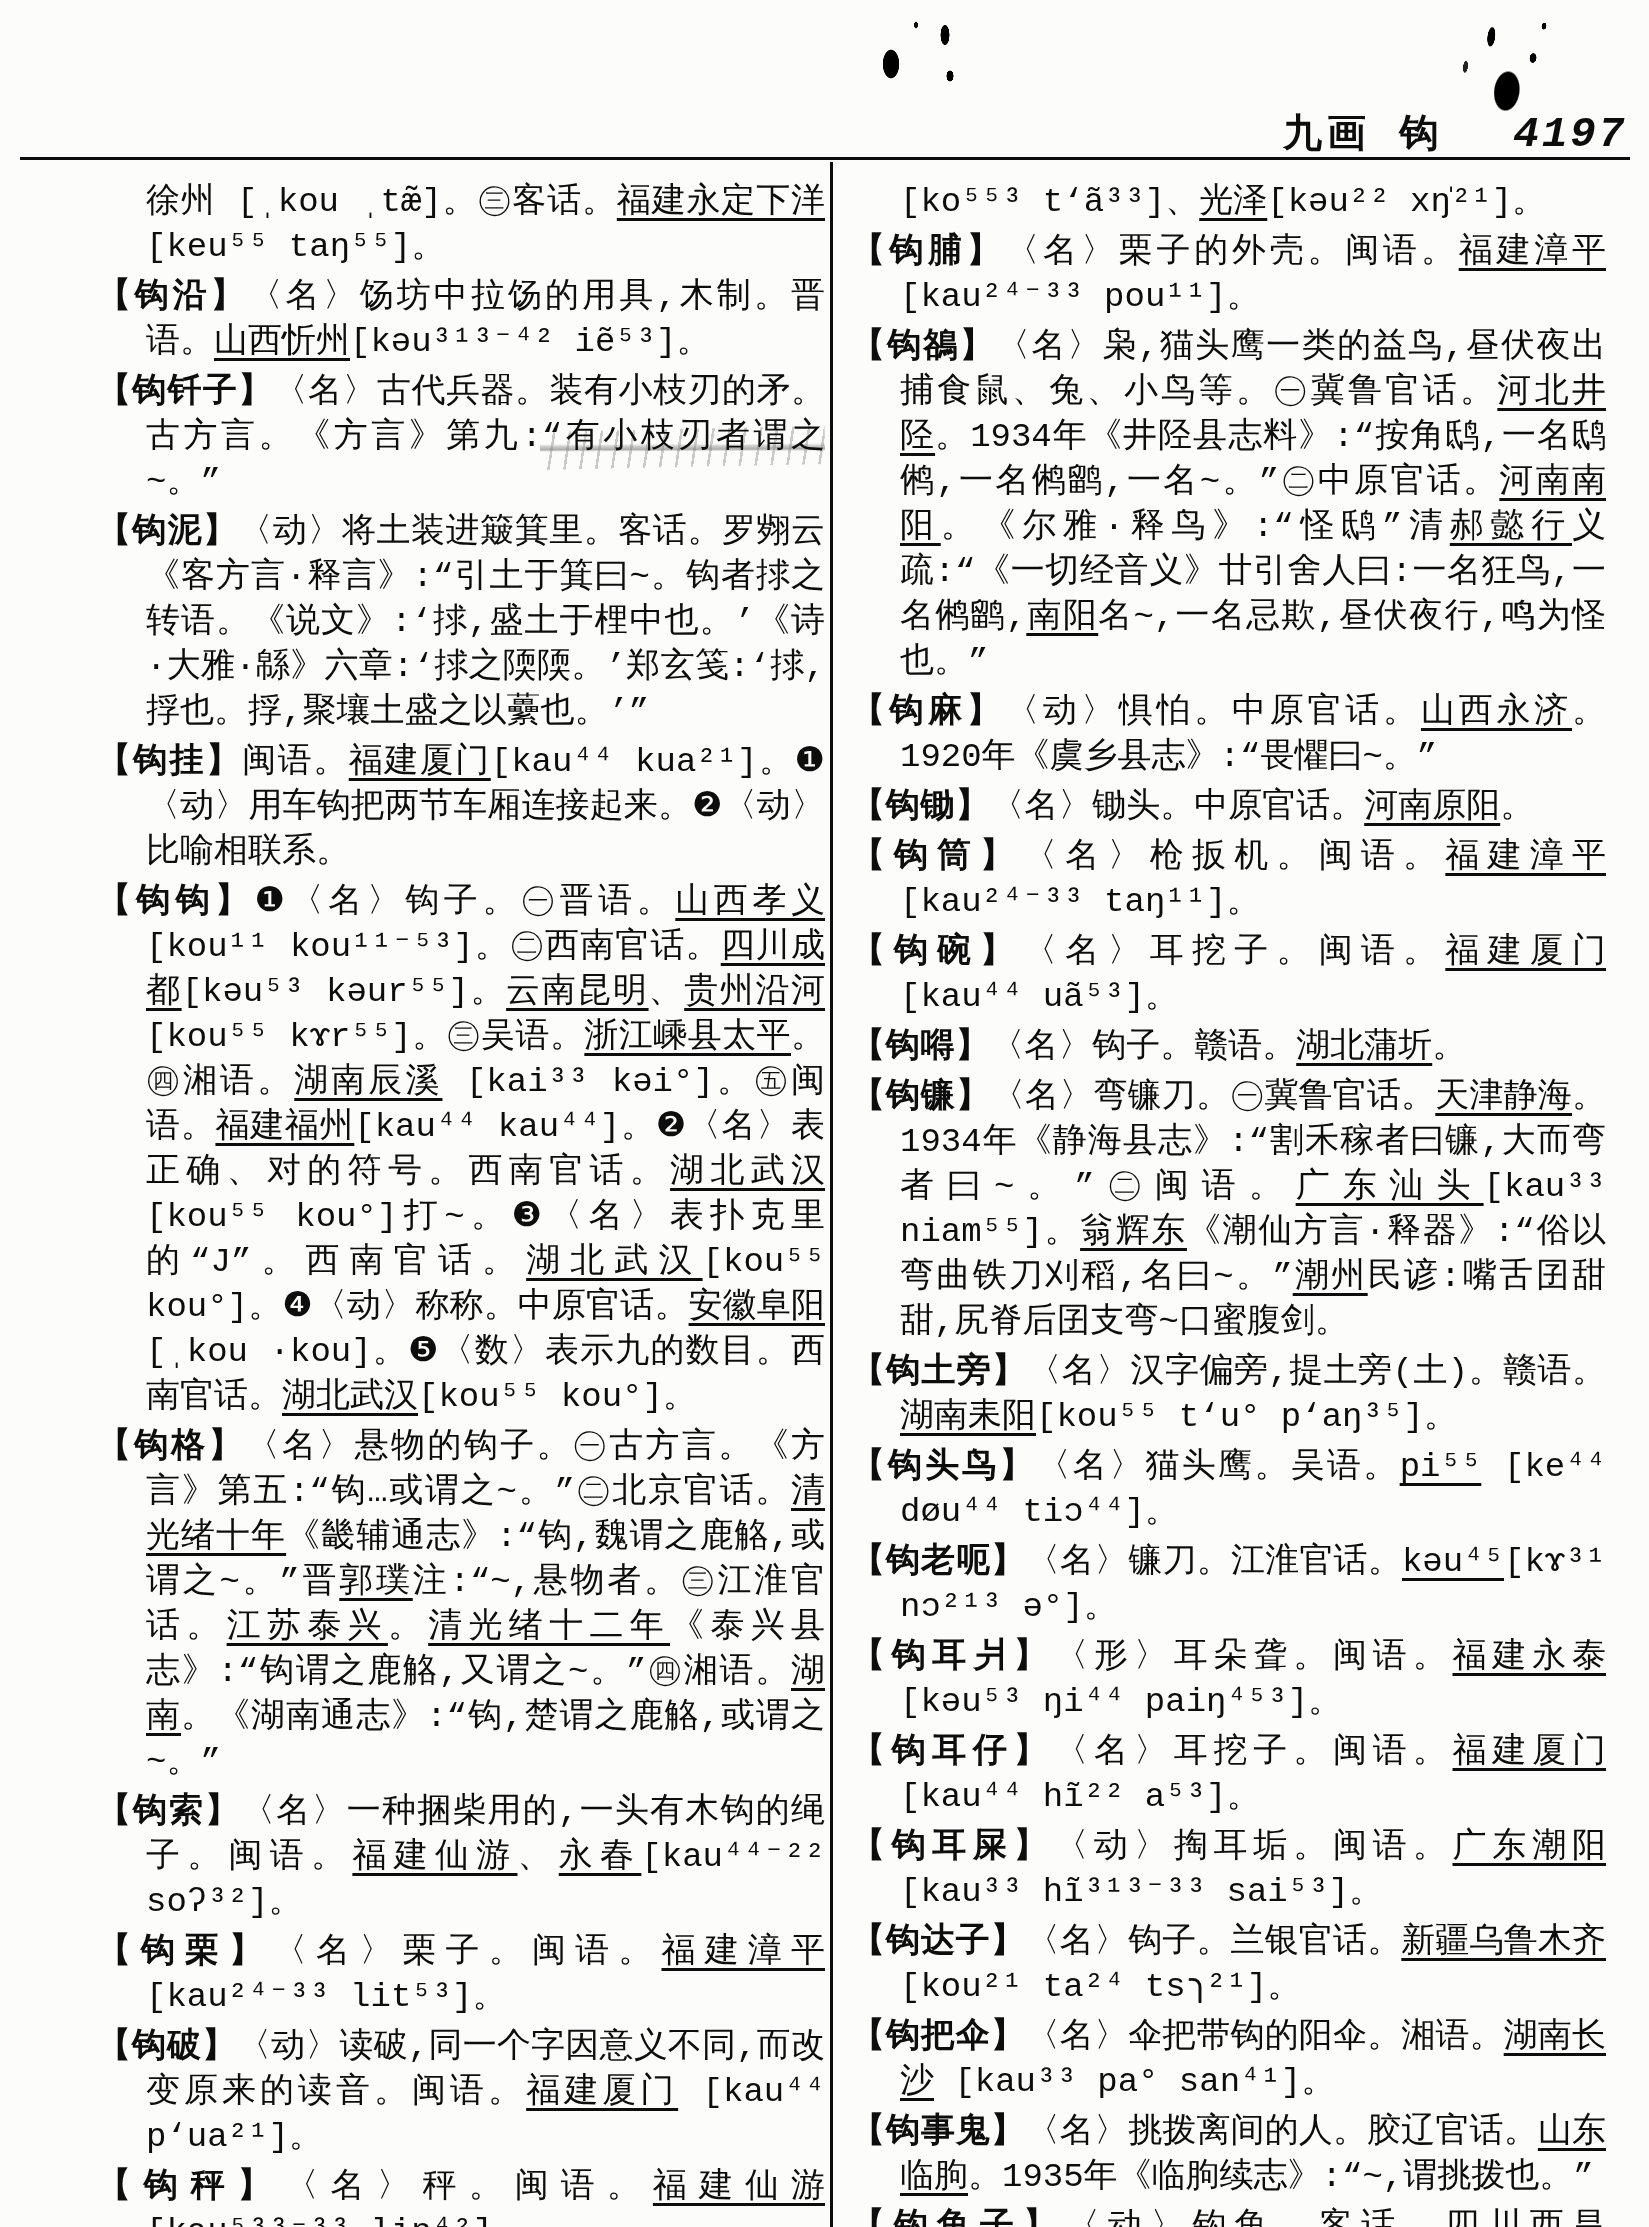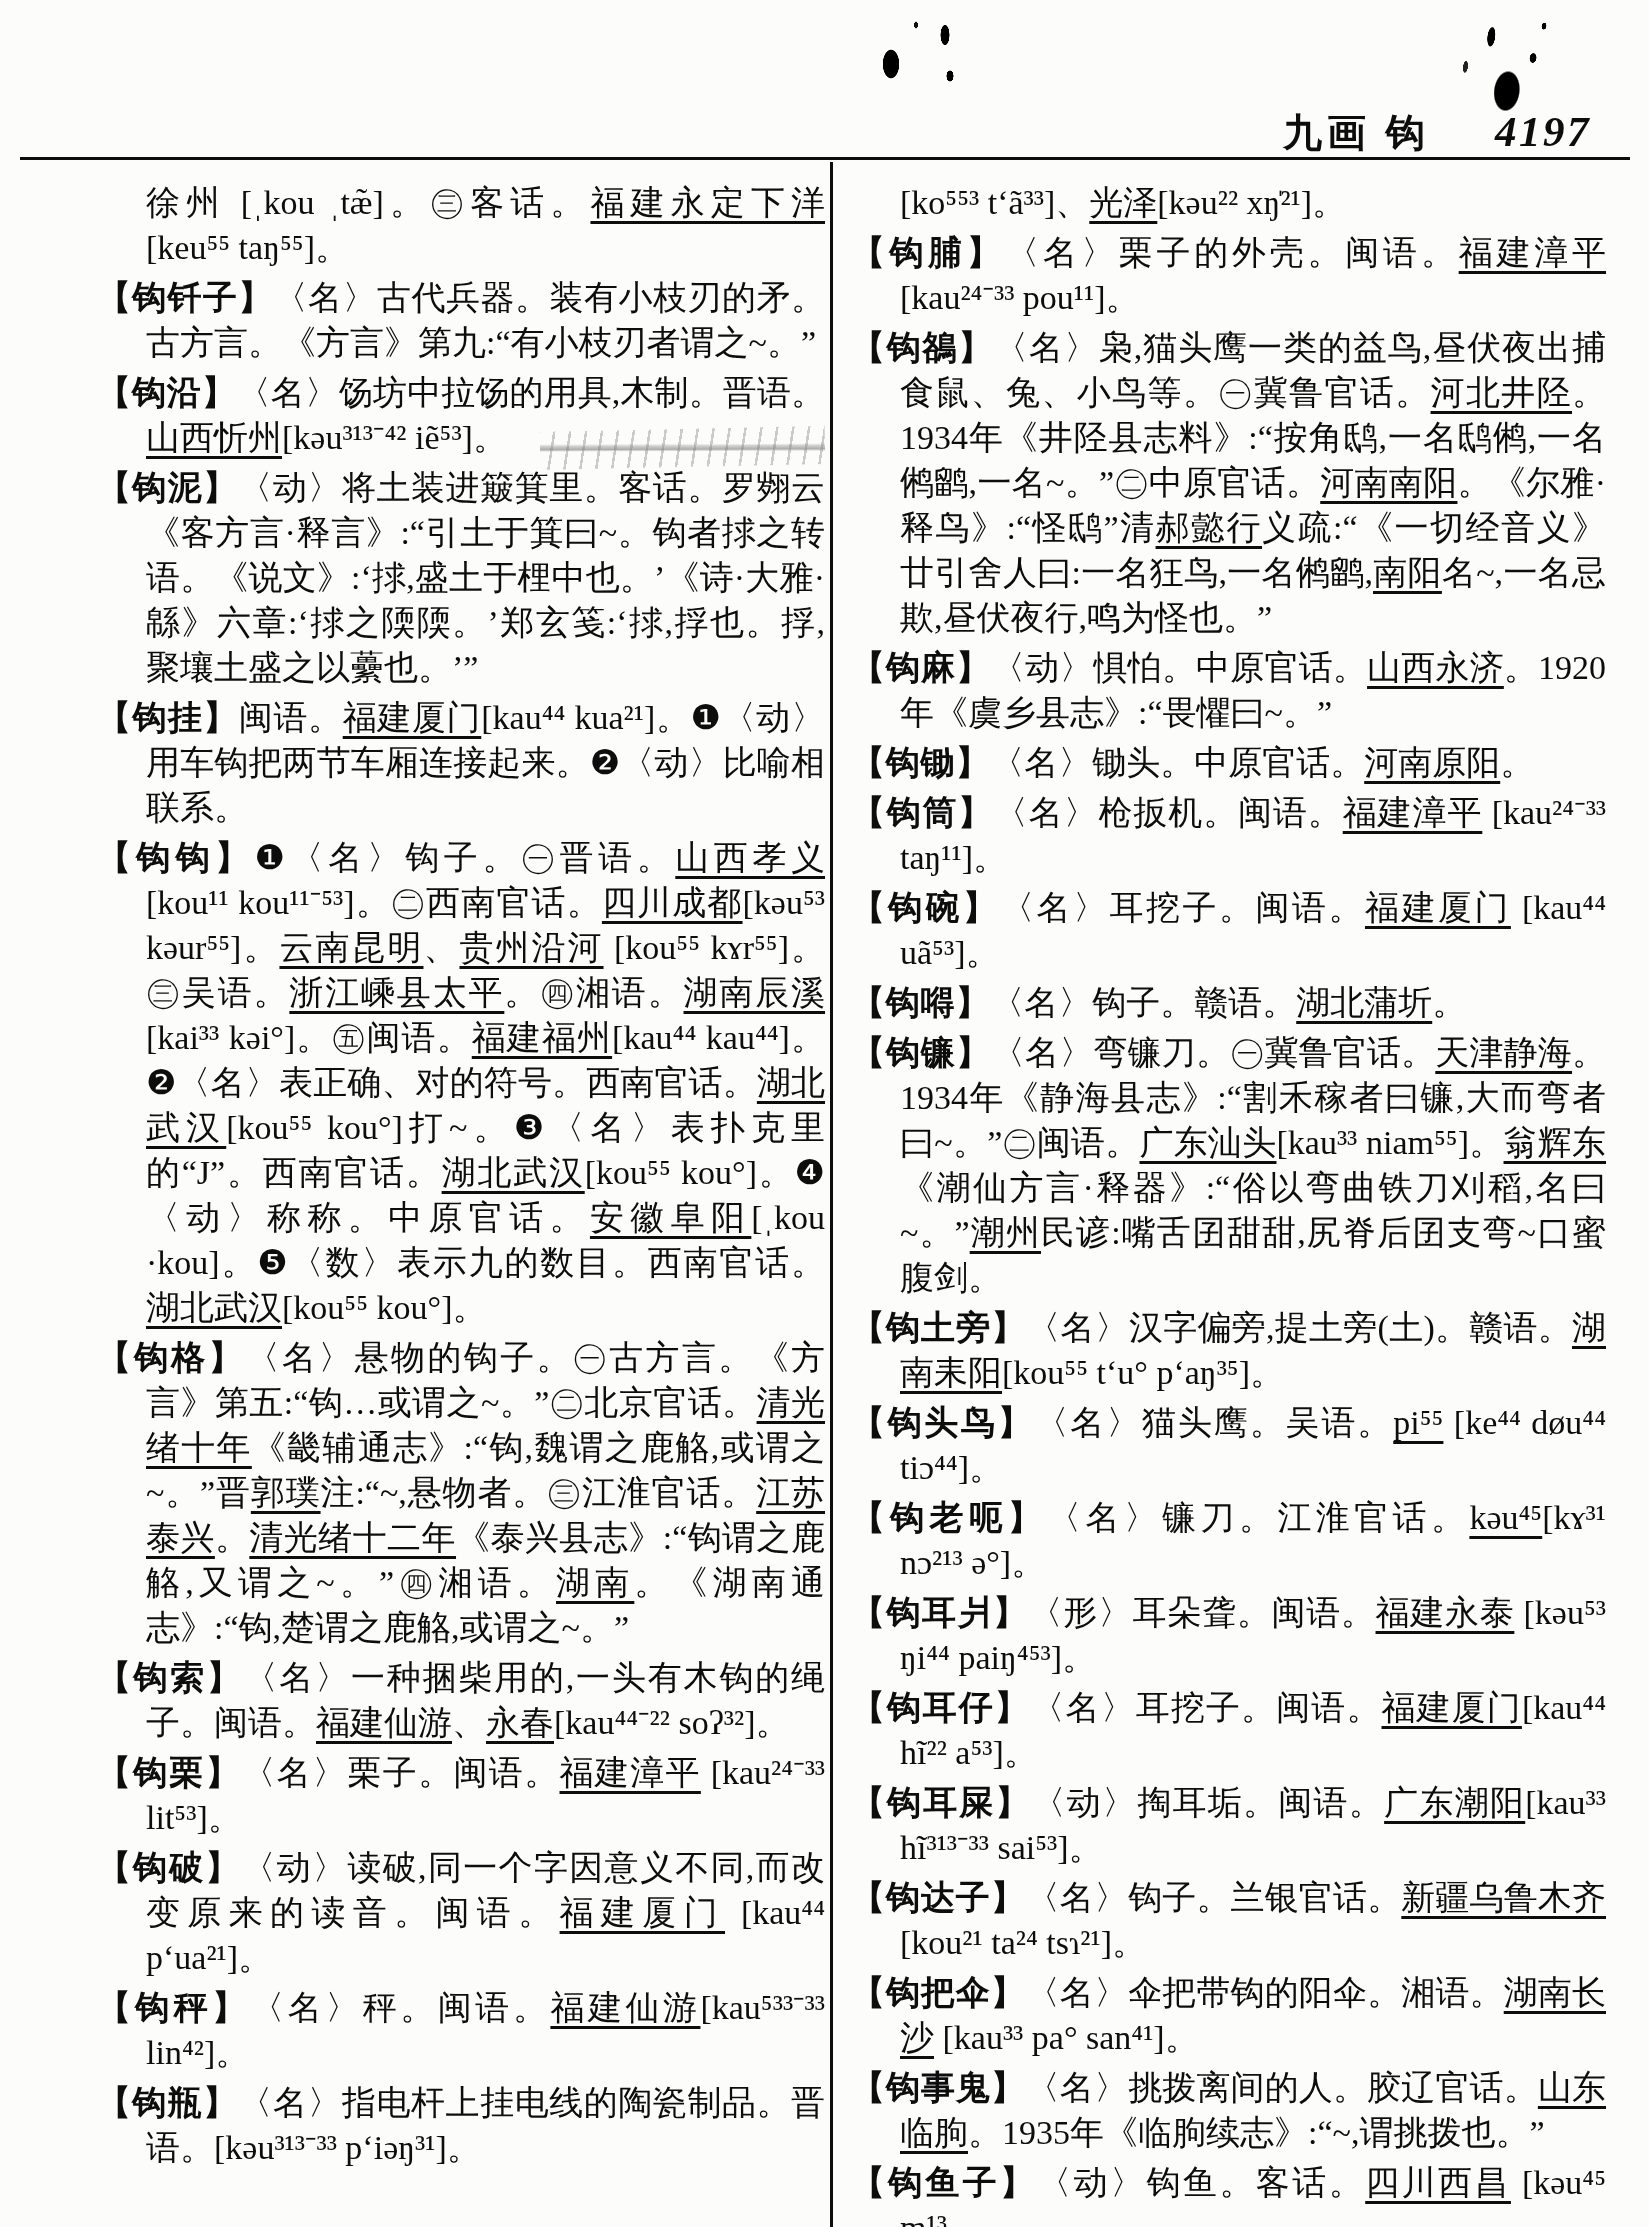--- a/index.html
+++ b/index.html
@@ -1,21 +1,21 @@
 <!DOCTYPE html>
 <html style="font-size:13.2px"><head>
 <meta charset="utf-8">
 <style>
   html,body{margin:0;padding:0;background:#e8e8e4;}
   .page{
     position:relative;
     width:1650px;height:2227px;
     background:#fcfcfa;
     overflow:hidden;
-    font-family:Liberation Serif, serif;
+    font-family:Liberation Mono, monospace;
     color:#0d0d0d;
   }
   .header{position:absolute;top:106px;left:1283px;white-space:nowrap;}
   .section{font-size:39px;font-weight:bold;letter-spacing:5px;}
   .pagenum{font-size:43px;font-weight:bold;font-style:italic;margin-left:62px;letter-spacing:2.5px;}
   .rule{position:absolute;top:157px;left:20px;width:1610px;height:3.3px;background:#0d0d0d;}
   .divider{position:absolute;top:162px;left:830px;width:2.5px;height:2066px;background:#0d0d0d;}
   .col{position:absolute;top:175px;}
   .col.left{left:97px;width:728px;}
   .col.right{left:851px;width:755px;}
@@ -58,22 +58,22 @@
   <div class="header">
     <span class="section">九画 钩</span>
     <span class="pagenum">4197</span>
   </div>
 
   <div class="rule"></div>
   <div class="divider"></div>
 
   <div class="col left" id="col-left">
       <div class="entry cont">徐州 [ˌkou ˌtæ̃]。㊂客话。<u>福建永定下洋</u> [keu⁵⁵ taŋ⁵⁵]。</div>
+      <div class="entry"><b class="hw">【钩沿】</b>〈名〉饧坊中拉饧的用具,木制。晋语。<u>山西忻州</u>[kəu³¹³⁻⁴² iẽ⁵³]。</div>
       <div class="entry"><b class="hw">【钩钎子】</b>〈名〉古代兵器。装有小枝刃的矛。古方言。《方言》第九:“有小枝刃者谓之~。”</div>
-      <div class="entry"><b class="hw">【钩沿】</b>〈名〉饧坊中拉饧的用具,木制。晋语。<u>山西忻州</u>[kəu³¹³⁻⁴² iẽ⁵³]。</div>
       <div class="entry"><b class="hw">【钩泥】</b>〈动〉将土装进簸箕里。客话。罗翙云《客方言·释言》:“引土于箕曰~。钩者捄之转语。《说文》:‘捄,盛土于梩中也。’《诗·大雅·緜》六章:‘捄之陾陾。’郑玄笺:‘捄,捊也。捊,聚壤土盛之以虆也。’”</div>
       <div class="entry"><b class="hw">【钩挂】</b>闽语。<u>福建厦门</u>[kau⁴⁴ kua²¹]。❶〈动〉用车钩把两节车厢连接起来。❷〈动〉比喻相联系。</div>
       <div class="entry"><b class="hw">【钩钩】</b>❶〈名〉钩子。㊀晋语。<u>山西孝义</u>[kou¹¹ kou¹¹⁻⁵³]。㊁西南官话。<u>四川成都</u>[kəu⁵³ kəur⁵⁵]。<u>云南昆明</u>、<u>贵州沿河</u> [kou⁵⁵ kɤr⁵⁵]。㊂吴语。<u>浙江嵊县太平</u>。㊃湘语。<u>湖南辰溪</u> [kai³³ kəi°]。㊄闽语。<u>福建福州</u>[kau⁴⁴ kau⁴⁴]。❷〈名〉表正确、对的符号。西南官话。<u>湖北武汉</u>[kou⁵⁵ kou°]打~。❸〈名〉表扑克里的“J”。西南官话。<u>湖北武汉</u>[kou⁵⁵ kou°]。❹〈动〉称称。中原官话。<u>安徽阜阳</u>[ˌkou ·kou]。❺〈数〉表示九的数目。西南官话。<u>湖北武汉</u>[kou⁵⁵ kou°]。</div>
       <div class="entry"><b class="hw">【钩格】</b>〈名〉悬物的钩子。㊀古方言。《方言》第五:“钩…或谓之~。”㊁北京官话。<u>清光绪十年</u>《畿辅通志》:“钩,魏谓之鹿觡,或谓之~。”晋<u>郭璞</u>注:“~,悬物者。㊂江淮官话。<u>江苏泰兴</u>。<u>清光绪十二年</u>《泰兴县志》:“钩谓之鹿觡,又谓之~。”㊃湘语。<u>湖南</u>。《湖南通志》:“钩,楚谓之鹿觡,或谓之~。”</div>
       <div class="entry"><b class="hw">【钩索】</b>〈名〉一种捆柴用的,一头有木钩的绳子。闽语。<u>福建仙游</u>、<u>永春</u>[kau⁴⁴⁻²² soʔ³²]。</div>
       <div class="entry"><b class="hw">【钩栗】</b>〈名〉栗子。闽语。<u>福建漳平</u> [kau²⁴⁻³³ lit⁵³]。</div>
       <div class="entry"><b class="hw">【钩破】</b>〈动〉读破,同一个字因意义不同,而改变原来的读音。闽语。<u>福建厦门</u> [kau⁴⁴ p‘ua²¹]。</div>
       <div class="entry"><b class="hw">【钩秤】</b>〈名〉秤。闽语。<u>福建仙游</u>[kau⁵³³⁻³³ lin⁴²]。</div>
       <div class="entry"><b class="hw">【钩瓶】</b>〈名〉指电杆上挂电线的陶瓷制品。晋语。[kəu³¹³⁻³³ p‘iəŋ³¹]。</div>
     </div>

